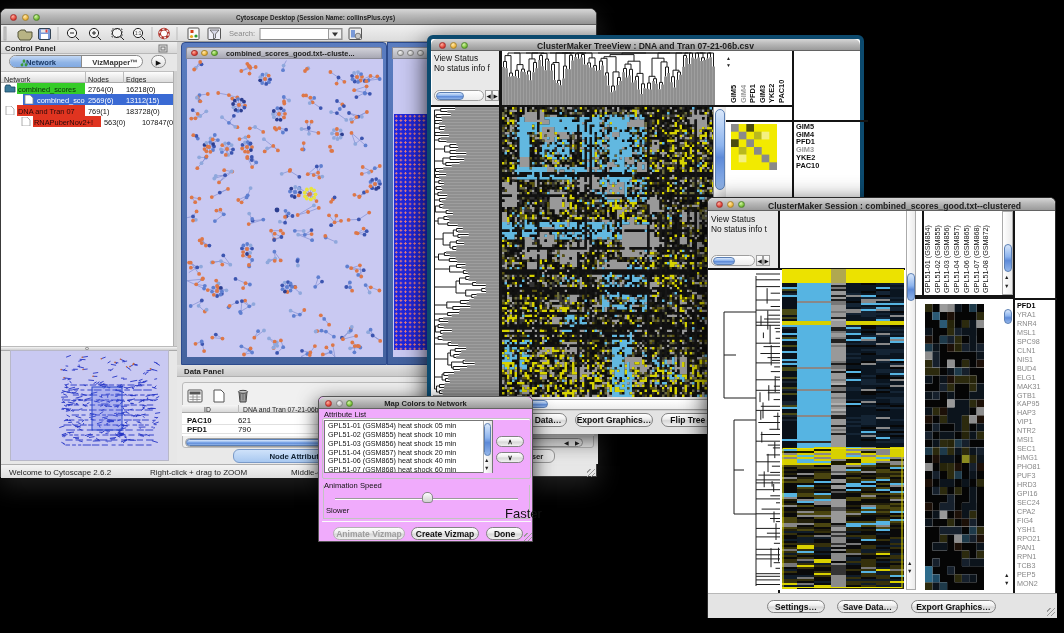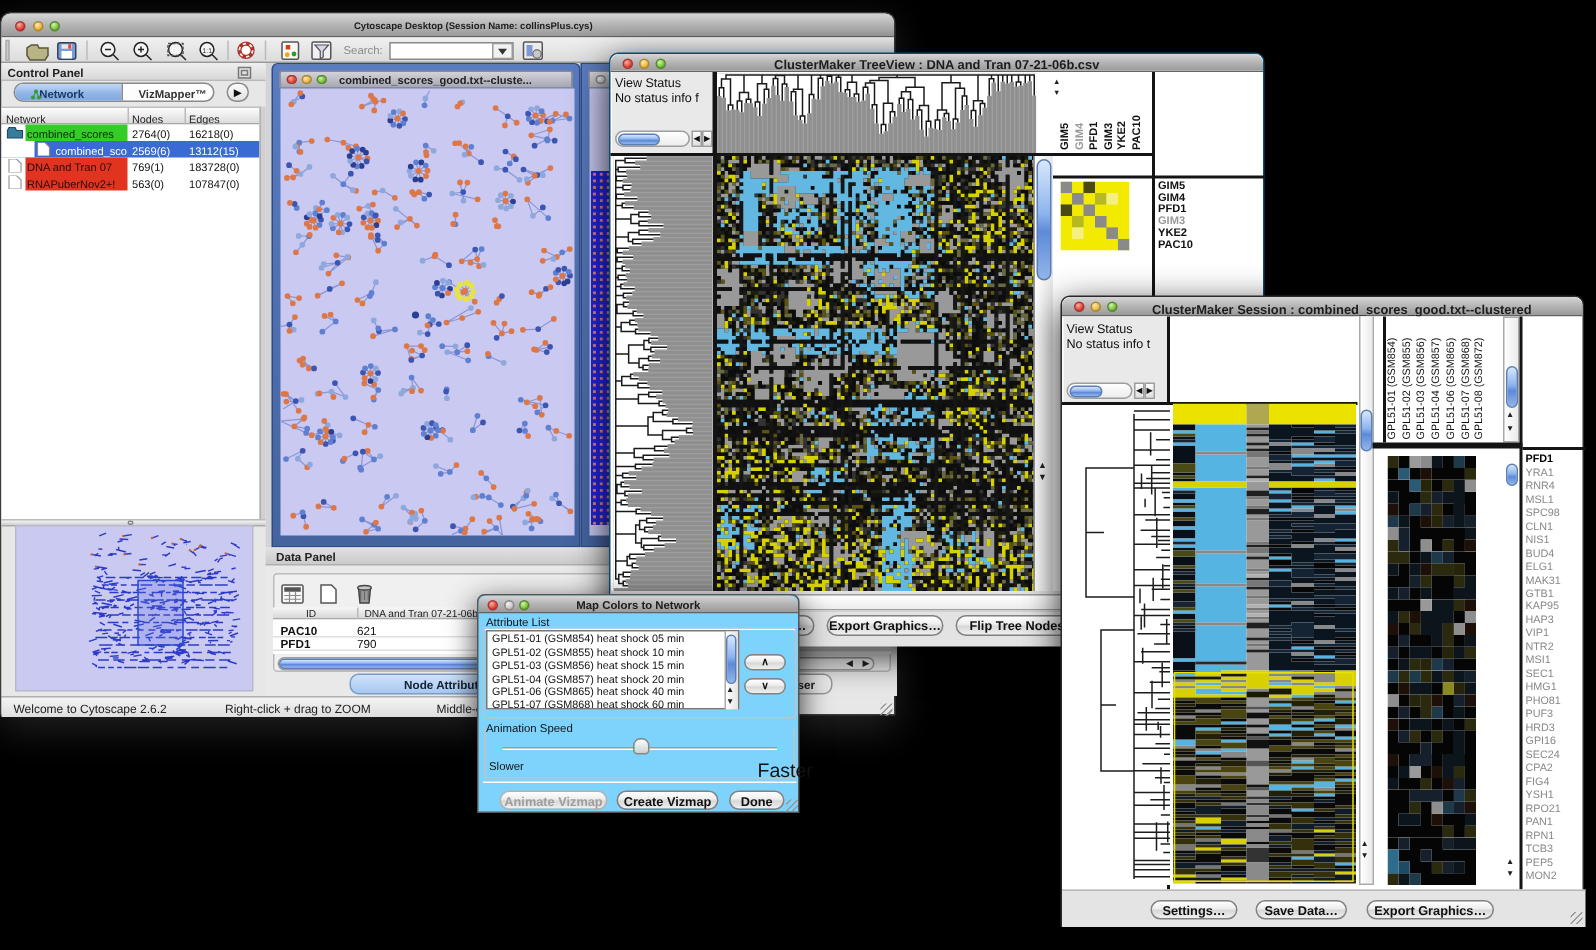--- a/index.html
+++ b/index.html
@@ -669,21 +669,21 @@
     <div class="abs" style="left:0;top:63px;width:176px;height:11px">
       <svg class="abs" style="left:4px;top:1px" width="10" height="9">
             <path d="M1 0h5l3 3v6H1z" fill="#fff" stroke="#999" stroke-width=".8"></path>
           </svg>
       <div class="abs" style="left:16px;top:0;width:68px;height:11px;background:#e03420"></div>
       <span class="abs" style="left:17px;top:1.5px;font-size:7.4px;color:#2a0a0a">DNA and Tran 07</span>
       <span class="abs" style="left:87px;top:1.5px;font-size:7.4px">769(1)</span>
       <span class="abs" style="left:125px;top:1.5px;font-size:7.4px">183728(0)</span>
     </div>
 
-    <div class="abs" style="left:0;top:74px;width:172px;height:11px">
+    <div class="abs" style="left:16px;top:74px;width:172px;height:11px">
       <svg class="abs" style="left:4px;top:1px" width="10" height="9">
             <path d="M1 0h5l3 3v6H1z" fill="#fff" stroke="#999" stroke-width=".8"></path>
           </svg>
       <div class="abs" style="left:16px;top:0;width:68px;height:11px;background:#e03420"></div>
       <span class="abs" style="left:17px;top:1.5px;font-size:7.4px;color:#2a0a0a">RNAPuberNov2+!</span>
       <span class="abs" style="left:87px;top:1.5px;font-size:7.4px">563(0)</span>
       <span class="abs" style="left:125px;top:1.5px;font-size:7.4px">107847(0)</span>
     </div>
     <div class="abs" style="left:172px;top:29px;width:4px;height:275px;background:#d0d0d0;border-left:1px solid #b0b0b0"></div>
 
@@ -748,21 +748,21 @@
   </div>
 
   <div class="abs" style="left:0;top:455px;width:484px;height:14px;background:linear-gradient(#f4f4f4,#dedede);border-top:1px solid #b0b0b0">
     <span class="abs" style="left:8px;top:3px;font-size:8px;color:#222">Welcome to Cytoscape 2.6.2</span>
     <span class="abs" style="left:149px;top:3px;font-size:8px;color:#222">Right-click + drag  to  ZOOM</span>
     <span class="abs" style="left:290px;top:3px;font-size:8px;color:#222">Middle-click + drag to PAN</span>
     <div class="grip" style="left:586px;top:4px"></div>
   </div>
 </div>
 
-<div class="abs" style="left:406px;top:35px;width:437px;height:395px;background:#fff;border:1px solid #0c4a6e;border-radius:6px 6px 0 0;box-shadow:0 7px 24px rgba(0,0,0,.85)">
+<div class="abs" style="left:427px;top:35px;width:437px;height:395px;background:#fff;border:4px solid #0c4a6e;border-radius:6px 6px 0 0;box-shadow:0 7px 24px rgba(0,0,0,.85)">
   <div class="tb" style="height:12px"></div>
   <div class="tt" style="top:2px;font-size:8.6px">ClusterMaker TreeView : DNA and Tran 07-21-06b.csv</div>
   <span class="lt ltr" style="left:8px;top:2.5px;width:7px;height:7px"></span>
   <span class="lt lty" style="left:19px;top:2.5px;width:7px;height:7px"></span>
   <span class="lt ltg" style="left:30px;top:2.5px;width:7px;height:7px"></span>
 
   <div class="pan" style="left:1px;top:12px;width:67px;height:54px">
     <div class="abs" style="left:2px;top:2px;font-size:8.4px;color:#111">View Status</div>
     <div class="abs" style="left:2px;top:12px;font-size:8.4px;color:#111;white-space:nowrap">No status info f</div>
     <div class="tk" style="left:2px;top:39px;width:50px;height:11px"></div>
@@ -952,21 +952,21 @@
 
   <div class="abs" style="left:309px;top:104px;font-size:7.2px;line-height:8.95px;color:#888"><span style="color:#000;font-weight:bold">PFD1</span><br>YRA1<br>RNR4<br>MSL1<br>SPC98<br>CLN1<br>NIS1<br>BUD4<br>ELG1<br>MAK31<br>GTB1<br>KAP95<br>HAP3<br>VIP1<br>NTR2<br>MSI1<br>SEC1<br>HMG1<br>PHO81<br>PUF3<br>HRD3<br>GPI16<br>SEC24<br>CPA2<br>FIG4<br>YSH1<br>RPO21<br>PAN1<br>RPN1<br>TCB3<br>PEP5<br>MON2</div>
 
   <div class="abs" style="left:0;top:395px;width:349px;height:25px;background:#e4e4e4;border-top:1px solid #b8b8b8"></div>
   <div class="ab" style="left:59px;top:402px;width:58px;height:13px;line-height:12px">Settings…</div>
   <div class="ab" style="left:129px;top:402px;width:61px;height:13px;line-height:12px">Save Data…</div>
   <div class="ab" style="left:203px;top:402px;width:85px;height:13px;line-height:12px">Export Graphics…</div>
   <div class="grip" style="left:339px;top:410px"></div>
 </div>
 
-<div class="abs" style="left:318px;top:396px;width:215px;height:146px;background:#7dd3fc;border:1px solid #555;border-radius:5px 5px 0 0;box-shadow:0 6px 20px rgba(0,0,0,.8)">
+<div class="abs" style="left:318px;top:396px;width:215px;height:146px;background:#f0abfc;border:1px solid #555;border-radius:5px 5px 0 0;box-shadow:0 6px 20px rgba(0,0,0,.8)">
   <div class="tb" style="height:12px"></div>
   <div class="tt" style="top:2px;font-size:7.6px">Map Colors to Network</div>
   <span class="lt ltr" style="left:6px;top:2.5px;width:7px;height:7px"></span>
   <span class="lt ltx" style="left:16.5px;top:2.5px;width:7px;height:7px"></span>
   <span class="lt ltg" style="left:27px;top:2.5px;width:7px;height:7px"></span>
   <span class="abs" style="left:5px;top:13px;font-size:7.6px;color:#111">Attribute List</span>
   <div class="abs" style="left:3px;top:21px;width:209px;height:61px;border:1px solid #c2c2c2;border-radius:2px;box-shadow:inset 0 1px 0 #fff"></div>
   <div class="abs" style="left:5px;top:22.5px;width:169px;height:53px;background:#fff;border:1px solid #777;font-size:7.2px;line-height:8.85px;color:#111;overflow:hidden;padding:1.5px 0 0 3px;white-space:nowrap">GPL51-01 (GSM854) heat shock 05 min<br>GPL51-02 (GSM855) heat shock 10 min<br>GPL51-03 (GSM856) heat shock 15 min<br>GPL51-04 (GSM857) heat shock 20 min<br>GPL51-06 (GSM865) heat shock 40 min<br>GPL51-07 (GSM868) heat shock 60 min</div>
   <div class="abs" style="left:163.5px;top:23.5px;width:9px;height:52px;background:linear-gradient(90deg,#fff,#e4e4e4);border-left:1px solid #aaa"></div>
   <div class="bt" style="left:164.5px;top:26px;width:7.5px;height:33px"></div>

